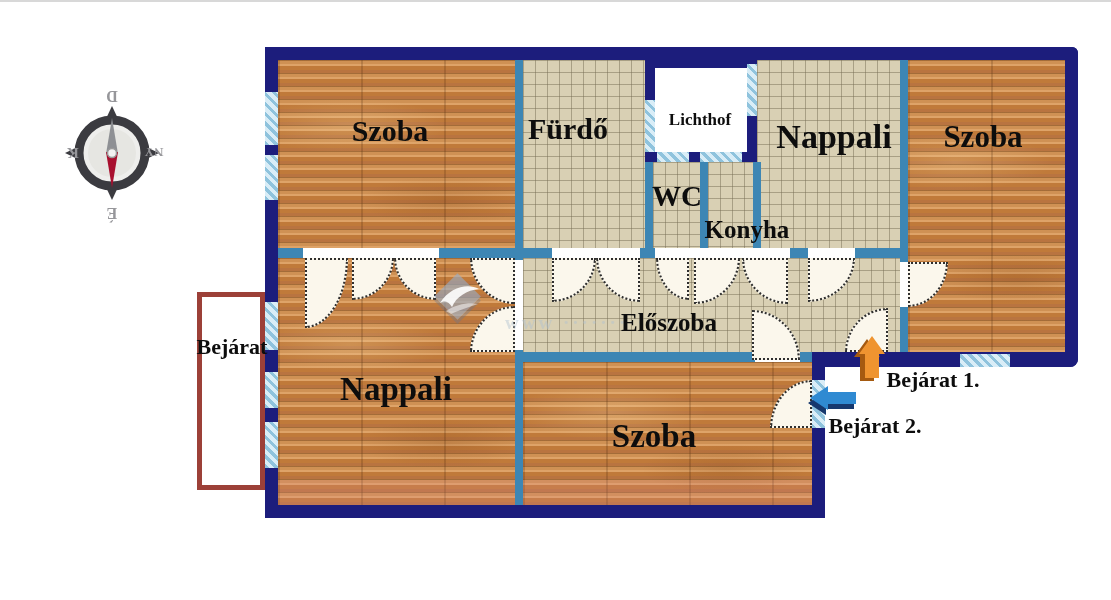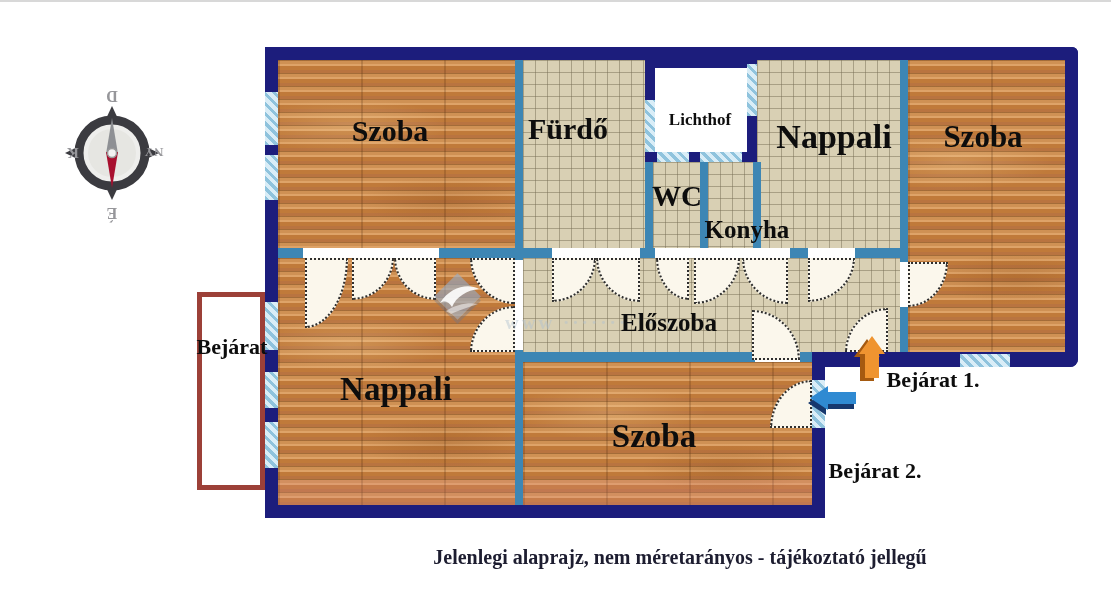--- a/index.html
+++ b/index.html
@@ -160,17 +160,16 @@
   <div class="lbl" style="left:700px;top:88px;font-size:17px;margin-top:32px;">Lichthof</div>
   <div class="lbl" style="left:677px;top:196px;font-size:29px;">WC</div>
   <div class="lbl" style="left:747px;top:230px;font-size:25px;">Konyha</div>
   <div class="lbl" style="left:834px;top:137px;font-size:34px;">Nappali</div>
   <div class="lbl" style="left:983px;top:137px;font-size:31px;">Szoba</div>
   <div class="lbl" style="left:669px;top:323px;font-size:25px;">Előszoba</div>
   <div class="lbl" style="left:396px;top:389px;font-size:33px;">Nappali</div>
   <div class="lbl" style="left:654px;top:436px;font-size:33px;">Szoba</div>
   <div class="lbl" style="left:232px;top:347px;font-size:22px;">Bejárat</div>
   <div class="lbl" style="left:917px;top:380px;font-size:22px;margin-left:16px;">Bejárat 1.</div>
-  <div class="lbl" style="left:875px;top:426px;font-size:22px;margin-top:45px;">Bejárat 2.</div>
+  <div class="lbl" style="left:875px;top:426px;font-size:22px;">Bejárat 2.</div>
 
-  <div class="caption">Jelenlegi alaprajz, nem méretarányos - tájékoztató jellegű</div>
 
 </div>
 
 </body></html>

